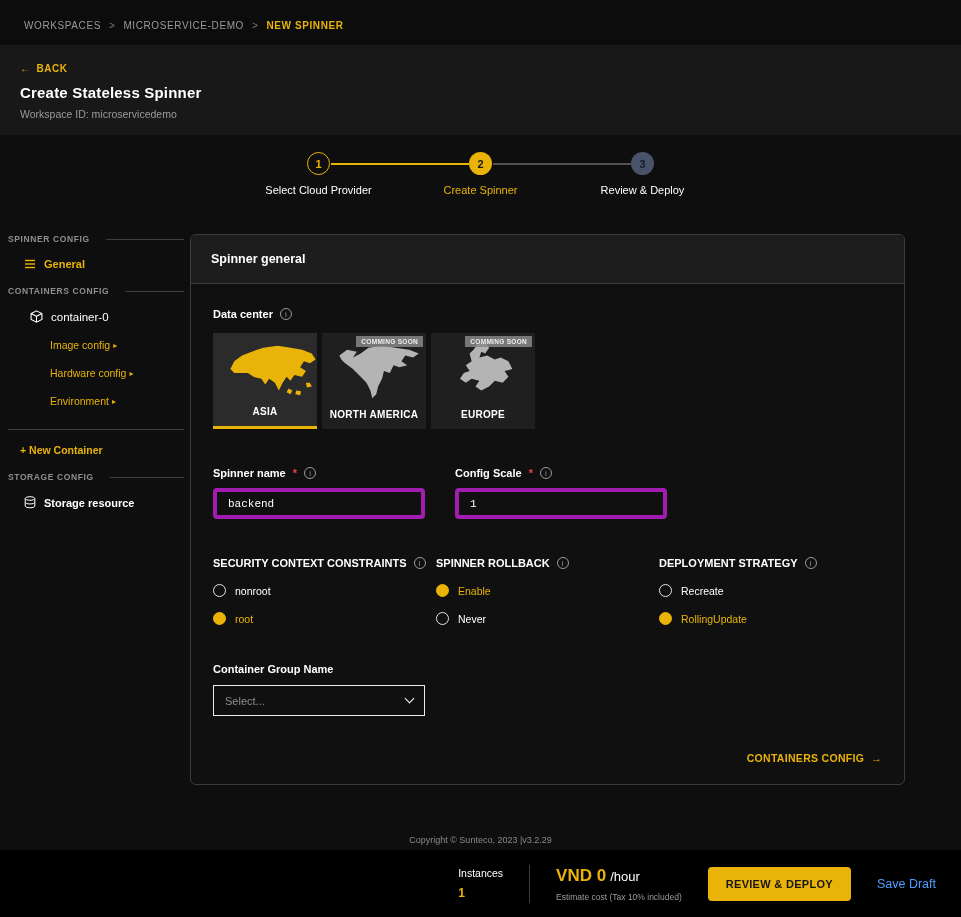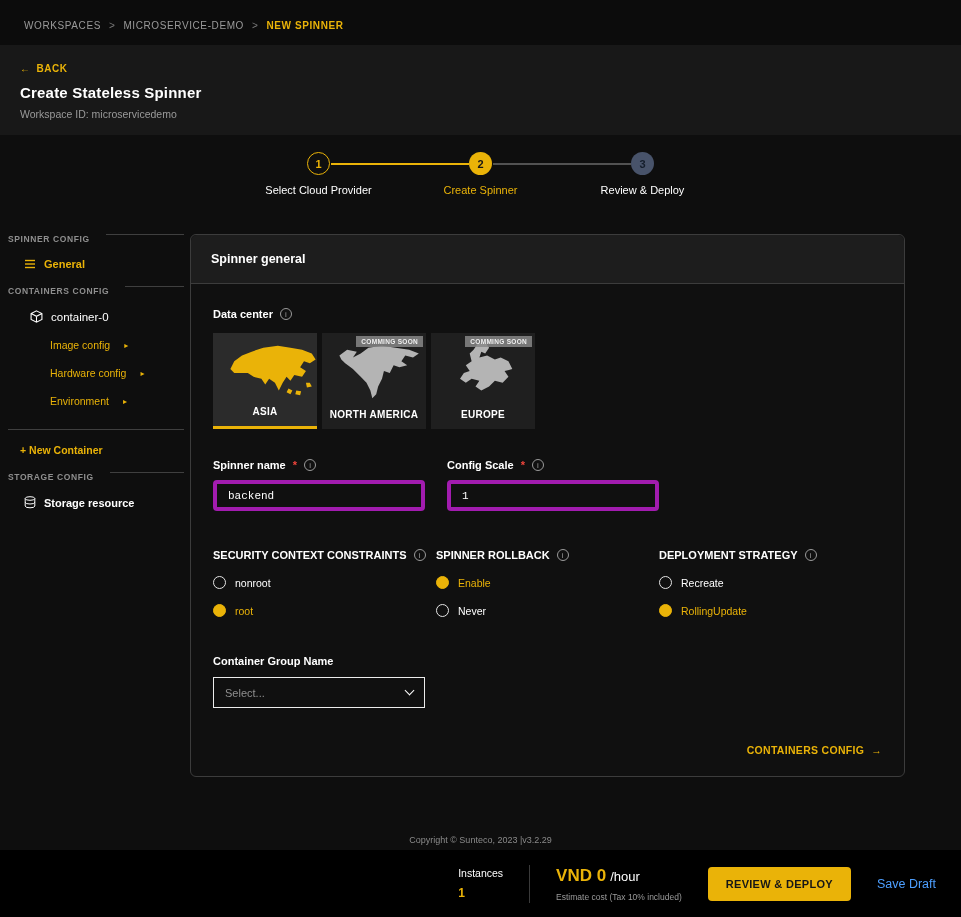--- a/index.html
+++ b/index.html
@@ -30,28 +30,28 @@
   .step.active .step-circle { background:#eab308; color:#161616; }
   .step.upcoming .step-circle { background:#48536a; color:#141d2b; }
   .step-label { margin-top:9px; font-size:11px; color:#fff; }
   .step.active .step-label { color:#eab308; }
   .connector { position:absolute; top:11px; left:calc(-50% + 12px); width:calc(100% - 24px); height:2px; }
   .connector.yellow { background:#eab308; }
   .connector.gray { background:#525252; }
   
   .content { display:flex; margin-top:38px; padding-left:8px; }
   .sidebar { width:182px; flex-shrink:0; }
-  .side-section { display:flex; gap:16px; color:#8f8f8f; font-size:8.5px;
+  .side-section { display:flex; align-items:center; gap:16px; color:#8f8f8f; font-size:8.5px;
     font-weight:bold; letter-spacing:.6px; text-transform:uppercase; }
   .side-section .rule { flex:1; height:1px; background:#3f3f3f; margin-right:6px; }
   .side-item { display:flex; align-items:center; gap:8px; cursor:pointer; }
   .item-general { color:#eab308; font-weight:bold; font-size:11px; margin-top:14px; padding-left:16px; }
   .section-containers { margin-top:16px; }
   .item-container { color:#fff; font-size:11.5px; margin-top:14px; padding-left:22px; }
-  .sub-item { color:#eab308; font-size:10.5px; margin-top:16px; padding-left:42px; display:flex; gap:14px; align-items:center; cursor:pointer; }
+  .sub-item { color:#eab308; font-size:10.5px; margin-top:16px; padding-left:42px; display:flex; gap:3px; align-items:center; cursor:pointer; }
   .sub-item .caret { font-size:8px; }
   .side-rule { height:1px; background:#3f3f3f; margin:22px 6px 0 0; }
   .new-container { color:#eab308; font-size:10.5px; font-weight:bold; margin-top:14px; padding-left:12px; cursor:pointer; }
   .section-storage { margin-top:16px; }
   .item-storage { color:#fff; font-weight:bold; font-size:11px; margin-top:14px; padding-left:16px; }
   .side-icon { display:inline-flex; }
   .side-icon svg { display:block; }
   
   .card { width:715px; border:1px solid #3c3c3c; border-radius:6px; background:#101010; }
   .card-header { background:#1d1d1d; border-bottom:1px solid #3c3c3c; padding:17px 20px;
@@ -66,21 +66,21 @@
   .region-card { width:104px; height:96px; background:#1f1f1f; position:relative; display:flex;
     flex-direction:column; align-items:center; justify-content:flex-end; padding-bottom:9px; cursor:pointer; }
   .region-card svg { position:absolute; top:7px; left:10px; width:100px; height:62px; }
   .region-card svg path { fill:#cfcfcf; opacity:.85; }
   .region-card.selected { background:#2b2b2b; border-bottom:3px solid #eab308; }
   .region-card.selected svg path { fill:#eab308; opacity:1; }
   .region-name { font-size:10px; font-weight:bold; letter-spacing:.3px; z-index:1; }
   .badge { position:absolute; top:3px; right:3px; background:rgba(135,135,135,.85); color:#f0f0f0;
     font-size:6.5px; font-weight:bold; padding:2px 5px; letter-spacing:.3px; z-index:1; }
   
-  .fields-row { display:flex; gap:22px; margin-top:30px; }
+  .fields-row { display:flex; gap:30px; margin-top:38px; }
   .field { width:212px; }
   .text-input { margin-top:9px; width:100%; height:31px; background:transparent; border:4px solid #a21caf;
     border-radius:4px; color:#fff; font-size:11px; padding:0 11px; font-family:Liberation Mono, monospace; outline:none; }
   
   .radio-section { display:flex; margin-top:38px; }
   .radio-col { width:229px; }
   .radio-option { display:flex; align-items:center; gap:9px; margin-top:15px; font-size:10.5px; cursor:pointer; }
   .radio { width:13px; height:13px; border-radius:50%; border:1.5px solid #e5e5e5; flex-shrink:0; }
   .radio-option.checked .radio { border-color:#eab308; background:#eab308; }
   .radio-option.checked .radio-label { color:#eab308; }

